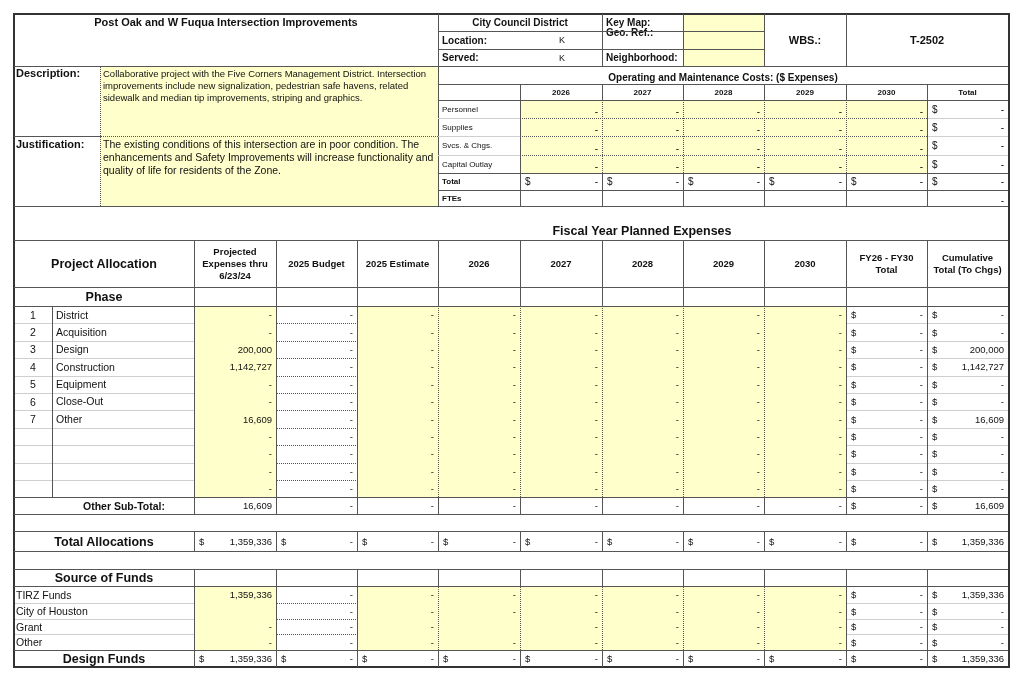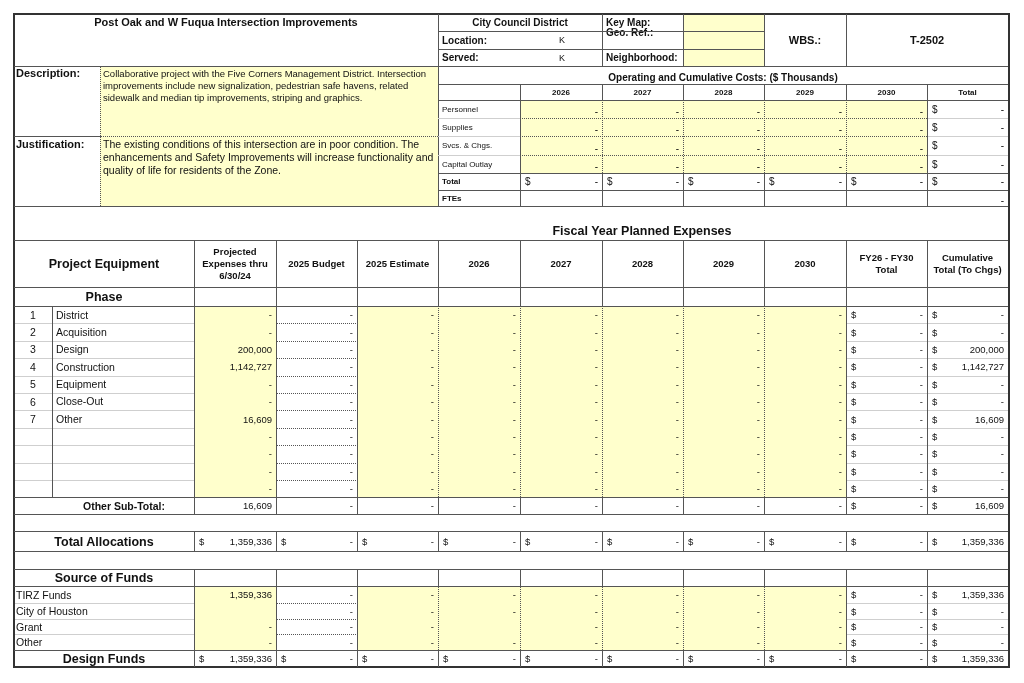--- a/index.html
+++ b/index.html
@@ -40,25 +40,25 @@
   <div class="cell l yl" style="left:683px;top:49px;width:81px;height:17px;"></div>
 
   <div class="cell c b" style="left:764px;top:14px;width:82px;height:52px;font-size:11px;">WBS.:</div>
   <div class="cell c b" style="left:846px;top:14px;width:162px;height:52px;font-size:11px;">T-2502</div>
 
   <div class="abs b" style="left:16px;top:67px;width:84px;font-size:11px;">Description:</div>
   <div class="abs yl" style="left:100px;top:66px;width:338px;height:70px;font-size:9.5px;line-height:12px;padding:2px 3px;">Collaborative project with the Five Corners Management District. Intersection improvements include new signalization, pedestrian safe havens, related sidewalk and median tip improvements, striping and graphics.</div>
   <div class="abs b" style="left:16px;top:138px;width:83px;font-size:11px;">Justification:</div>
   <div class="abs yl" style="left:100px;top:136px;width:338px;height:70px;font-size:10.5px;line-height:13px;padding:2px 3px;">The existing conditions of this intersection are in poor condition. The enhancements and Safety Improvements will increase functionality and quality of life for residents of the Zone.</div>
 
-  <div class="cell c b" style="left:438px;top:70px;width:570px;height:14px;">Operating and Cumulative Costs: ($ Thousands)</div>
+  <div class="cell c b" style="left:438px;top:70px;width:570px;height:14px;">Operating and Maintenance Costs: ($ Expenses)</div>
   <div id="om-grid"></div>
 
   <div class="cell c b" style="left:438px;top:222px;width:408px;height:18px;font-size:12.5px;">Fiscal Year Planned Expenses</div>
-  <div class="cell c b" style="left:14px;top:241px;width:180px;height:46px;font-size:12.5px;">Project Equipment</div>
+  <div class="cell c b" style="left:14px;top:241px;width:180px;height:46px;font-size:12.5px;">Project Allocation</div>
   <div id="alloc-headers"></div>
   <div class="cell c b" style="left:14px;top:288px;width:180px;height:18px;font-size:12.5px;">Phase</div>
 
   <div id="alloc-grid"></div>
 
   <div id="lines"></div>
 <div class="cell c b" style="left: 520px; top: 84px; width: 82px; height: 16px; font-size: 8px;">2026</div>
     <div class="cell c b" style="left: 602px; top: 84px; width: 81px; height: 16px; font-size: 8px;">2027</div>
     <div class="cell c b" style="left: 683px; top: 84px; width: 81px; height: 16px; font-size: 8px;">2028</div>
     <div class="cell c b" style="left: 764px; top: 84px; width: 82px; height: 16px; font-size: 8px;">2029</div>
@@ -129,21 +129,21 @@
       <span>$</span>
       <span>-</span>
     </div>
     <div class="cell l b" style="left: 438px; top: 190px; width: 82px; height: 16px; font-size: 8px;">FTEs</div>
     <div class="cell r" style="left: 520px; top: 190px; width: 82px; height: 16px;"></div>
     <div class="cell r" style="left: 602px; top: 190px; width: 81px; height: 16px;"></div>
     <div class="cell r" style="left: 683px; top: 190px; width: 81px; height: 16px;"></div>
     <div class="cell r" style="left: 764px; top: 190px; width: 82px; height: 16px;"></div>
     <div class="cell r" style="left: 846px; top: 190px; width: 81px; height: 16px;"></div>
     <div class="cell r" style="left: 927px; top: 190px; width: 81px; height: 16px; align-items: flex-end;">-</div>
-    <div class="cell c b" style="left: 194px; top: 241px; width: 82px; height: 46px; white-space: normal; font-size: 9.5px; line-height: 12px; padding: 0px 3px;">Projected Expenses thru 6/30/24</div>
+    <div class="cell c b" style="left: 194px; top: 241px; width: 82px; height: 46px; white-space: normal; font-size: 9.5px; line-height: 12px; padding: 0px 3px;">Projected Expenses thru 6/23/24</div>
     <div class="cell c b" style="left: 276px; top: 241px; width: 81px; height: 46px; white-space: normal; font-size: 9.5px; line-height: 12px; padding: 0px 3px;">2025 Budget</div>
     <div class="cell c b" style="left: 357px; top: 241px; width: 81px; height: 46px; white-space: normal; font-size: 9.5px; line-height: 12px; padding: 0px 3px;">2025 Estimate</div>
     <div class="cell c b" style="left: 438px; top: 241px; width: 82px; height: 46px; white-space: normal; font-size: 9.5px; line-height: 12px; padding: 0px 3px;">2026</div>
     <div class="cell c b" style="left: 520px; top: 241px; width: 82px; height: 46px; white-space: normal; font-size: 9.5px; line-height: 12px; padding: 0px 3px;">2027</div>
     <div class="cell c b" style="left: 602px; top: 241px; width: 81px; height: 46px; white-space: normal; font-size: 9.5px; line-height: 12px; padding: 0px 3px;">2028</div>
     <div class="cell c b" style="left: 683px; top: 241px; width: 81px; height: 46px; white-space: normal; font-size: 9.5px; line-height: 12px; padding: 0px 3px;">2029</div>
     <div class="cell c b" style="left: 764px; top: 241px; width: 82px; height: 46px; white-space: normal; font-size: 9.5px; line-height: 12px; padding: 0px 3px;">2030</div>
     <div class="cell c b" style="left: 846px; top: 241px; width: 81px; height: 46px; white-space: normal; font-size: 9.5px; line-height: 12px; padding: 0px 3px;">FY26 - FY30 Total</div>
     <div class="cell c b" style="left: 927px; top: 241px; width: 81px; height: 46px; white-space: normal; font-size: 9.5px; line-height: 12px; padding: 0px 3px;">Cumulative Total (To Chgs)</div>
     <div class="cell c" style="left: 14px; top: 306px; width: 38px; height: 17.4px; font-size: 10.5px;">1</div>

